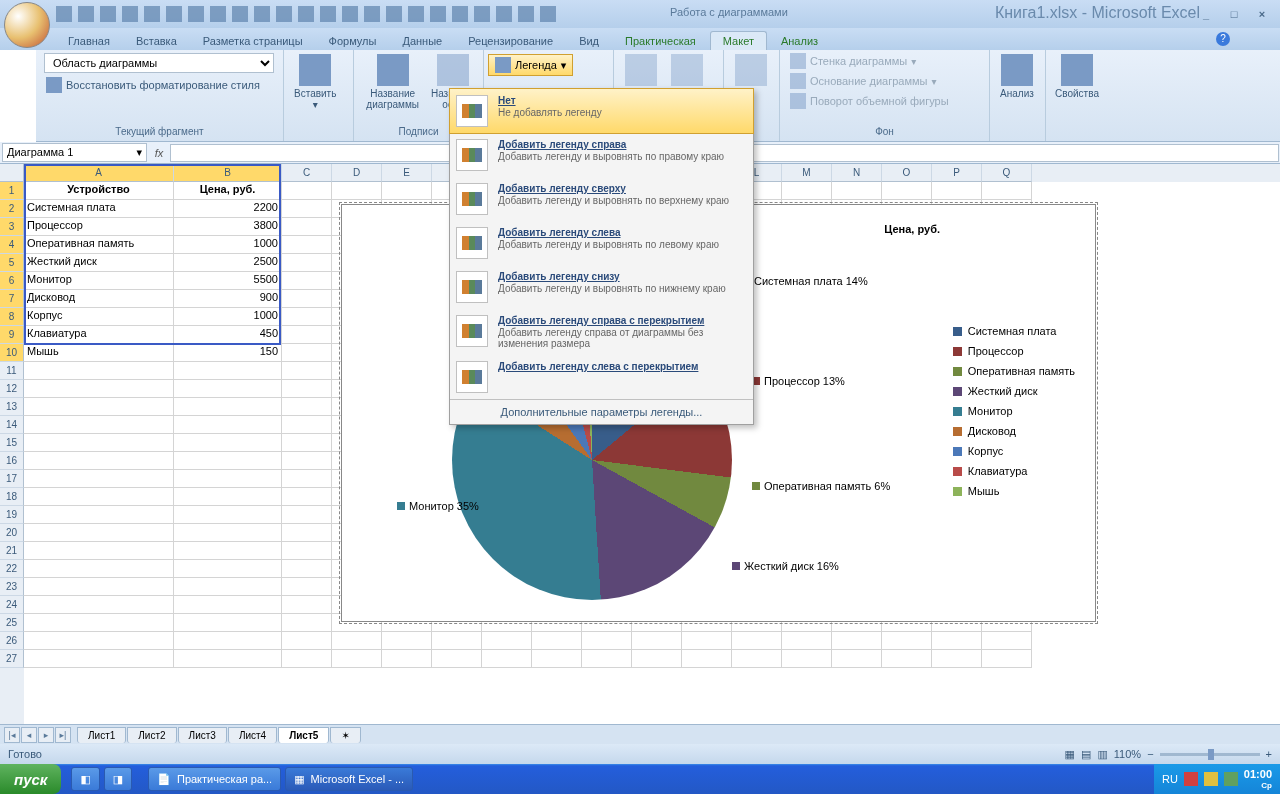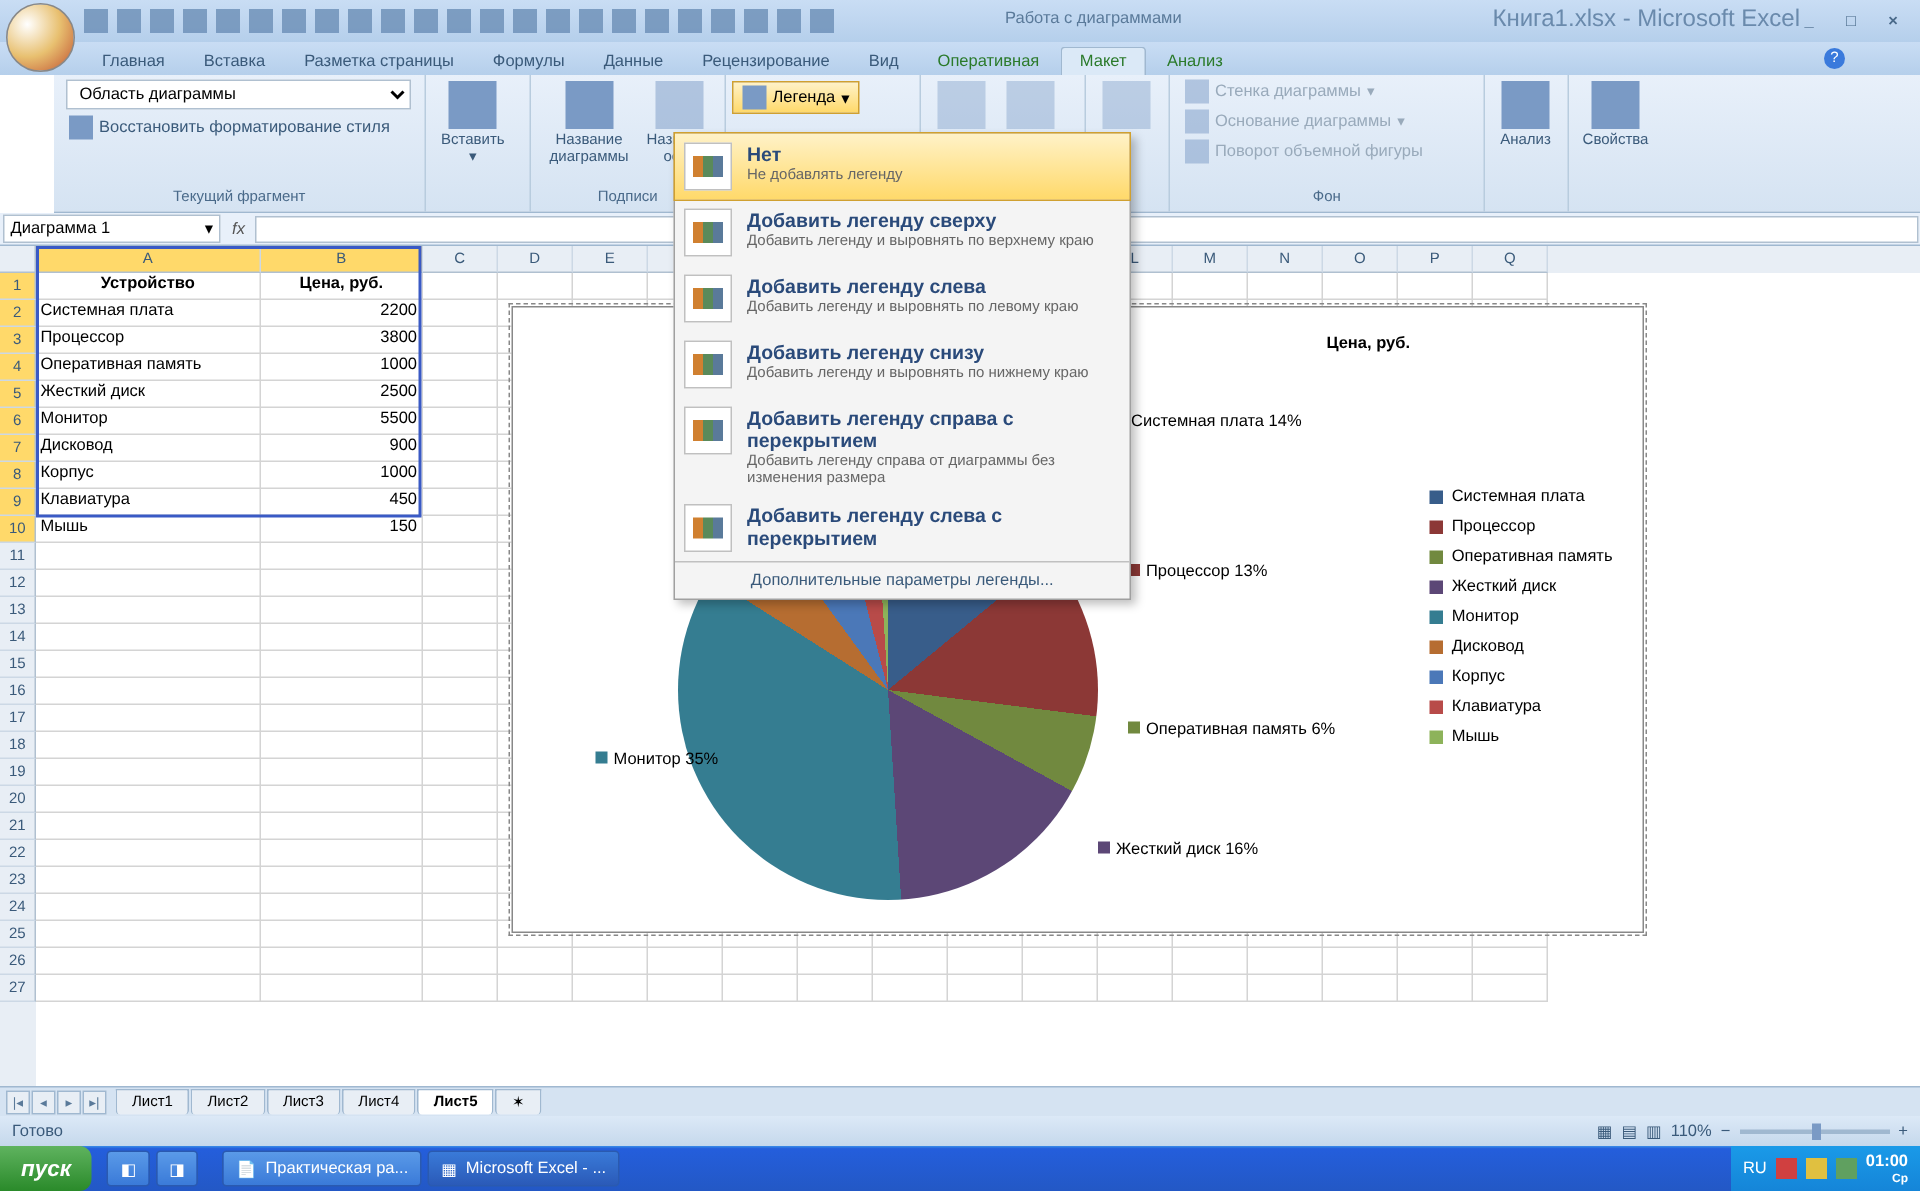--- a/index.html
+++ b/index.html
@@ -56,21 +56,21 @@
 .pct-sw{display:inline-block;width:8px;height:8px;margin-right:4px;}
 .legend{position:absolute;right:20px;top:120px;display:flex;flex-direction:column;gap:8px;}
 .legend-item{display:flex;align-items:center;gap:6px;font-size:11px;}
 .lsw{width:9px;height:9px;}
 .dropdown{position:absolute;left:449px;top:88px;width:305px;background:#f4f4f4;border:1px solid #a0a0a0;box-shadow:3px 3px 6px rgba(0,0,0,.25);z-index:20;}
 .dd-item{display:flex;padding:4px 4px;gap:8px;align-items:flex-start;cursor:pointer;}
 .dd-item.hover{background:linear-gradient(#fff2c8,#ffd96a);border:1px solid #d0a030;margin:-1px;}
 .dd-icon{width:32px;height:32px;background:#fff;border:1px solid #c0c0c0;flex-shrink:0;margin:2px;display:flex;align-items:center;justify-content:center;}
 .dd-icon-inner{width:20px;height:14px;background:linear-gradient(90deg,#d08030 33%,#5a8a5a 33% 66%,#5a7a9a 66%);}
 .dd-text{flex:1;padding:2px 0;}
-.dd-title{font-weight:bold;font-size:13px;color:#2a4a7a;}
+.dd-title{font-weight:bold;font-size:10px;color:#2a4a7a;text-decoration:underline;}
 .dd-desc{font-size:10px;color:#666;margin-top:1px;}
 .dd-footer{border-top:1px solid #c0c0c0;padding:6px 12px;text-align:center;font-size:11px;color:#3a5a7a;cursor:pointer;}
 .sheet-tabs{height:20px;background:#d5e3f2;display:flex;align-items:center;padding-left:4px;border-top:1px solid #a0b8d0;}
 .nav-btns{display:flex;gap:1px;margin-right:6px;}
 .nav-btn{width:16px;height:16px;background:#e8eef5;border:1px solid #a0b8d0;text-align:center;font-size:9px;line-height:14px;color:#5a7a9a;cursor:pointer;}
 .stab{padding:2px 10px;background:#e8eef5;border:1px solid #a0b8d0;border-bottom:none;margin-right:1px;font-size:10px;cursor:pointer;border-radius:0 0 3px 3px;}
 .stab.active{background:#fff;font-weight:bold;}
 .statusbar{height:20px;background:linear-gradient(#dce9f7,#c5d8ec);display:flex;align-items:center;padding:0 8px;justify-content:space-between;font-size:10px;color:#3a5a7a;}
 .zoom-ctrl{display:flex;align-items:center;gap:6px;}
 .zoom-slider{width:100px;height:3px;background:#a0b8d0;position:relative;}
@@ -125,21 +125,21 @@
 </div>
 
 <div class="ribbon-tabs" id="ribbon-tabs">
     <div class="ribbon-tab">Главная</div>
     <div class="ribbon-tab">Вставка</div>
     <div class="ribbon-tab">Разметка страницы</div>
     <div class="ribbon-tab">Формулы</div>
     <div class="ribbon-tab">Данные</div>
     <div class="ribbon-tab">Рецензирование</div>
     <div class="ribbon-tab">Вид</div>
-    <div class="ribbon-tab context">Оперативная</div>
+    <div class="ribbon-tab context">Практическая</div>
     <div class="ribbon-tab active context">Макет</div>
     <div class="ribbon-tab context">Анализ</div>
   </div>
 <div class="help-icon">?</div>
 
 <div class="ribbon">
   <div class="ribbon-group" style="width:248px">
     <div class="ribbon-group-content rib-col" style="align-items:stretch;">
       <select class="name-box" style="width:230px"><option>Область диаграммы</option></select>
       <div class="rib-smallbtn">
@@ -871,20 +871,29 @@
       <div class="dd-text">
         <div class="dd-title">Нет</div>
         <div class="dd-desc">Не добавлять легенду</div>
       </div>
     </div>
     <div class="dd-item">
       <div class="dd-icon">
         <div class="dd-icon-inner"></div>
       </div>
       <div class="dd-text">
+        <div class="dd-title">Добавить легенду справа</div>
+        <div class="dd-desc">Добавить легенду и выровнять по правому краю</div>
+      </div>
+    </div>
+    <div class="dd-item">
+      <div class="dd-icon">
+        <div class="dd-icon-inner"></div>
+      </div>
+      <div class="dd-text">
         <div class="dd-title">Добавить легенду сверху</div>
         <div class="dd-desc">Добавить легенду и выровнять по верхнему краю</div>
       </div>
     </div>
     <div class="dd-item">
       <div class="dd-icon">
         <div class="dd-icon-inner"></div>
       </div>
       <div class="dd-text">
         <div class="dd-title">Добавить легенду слева</div>

